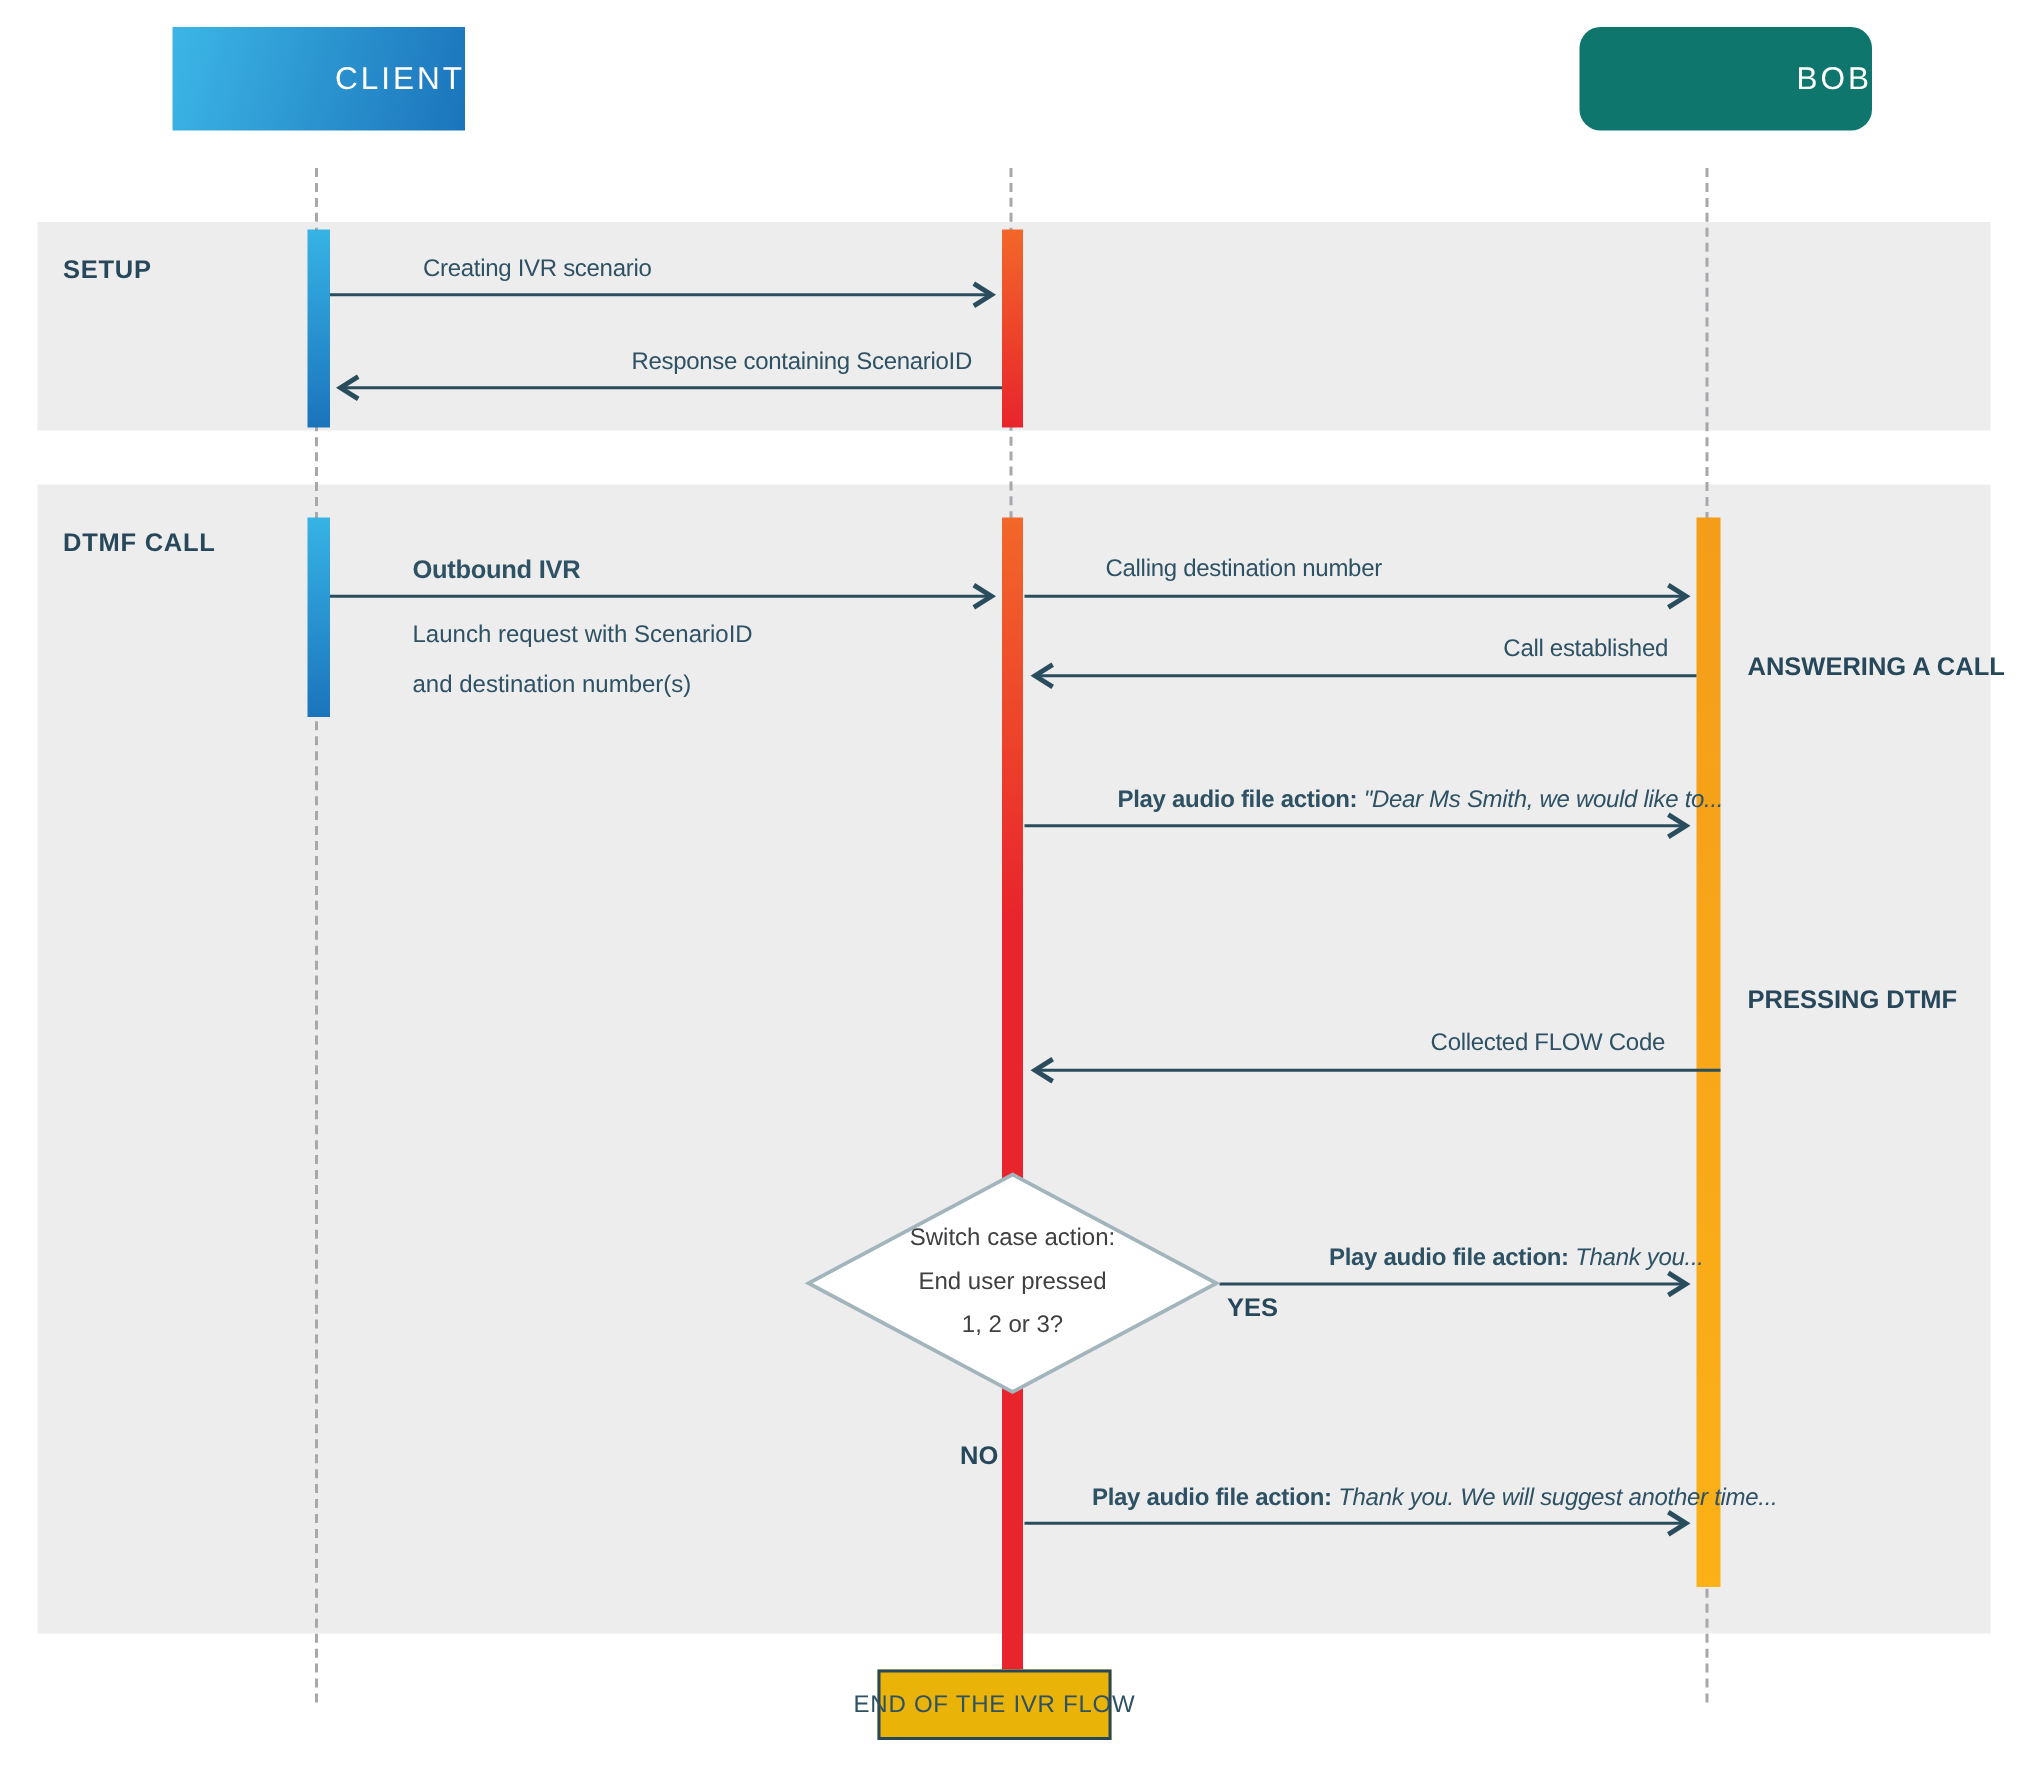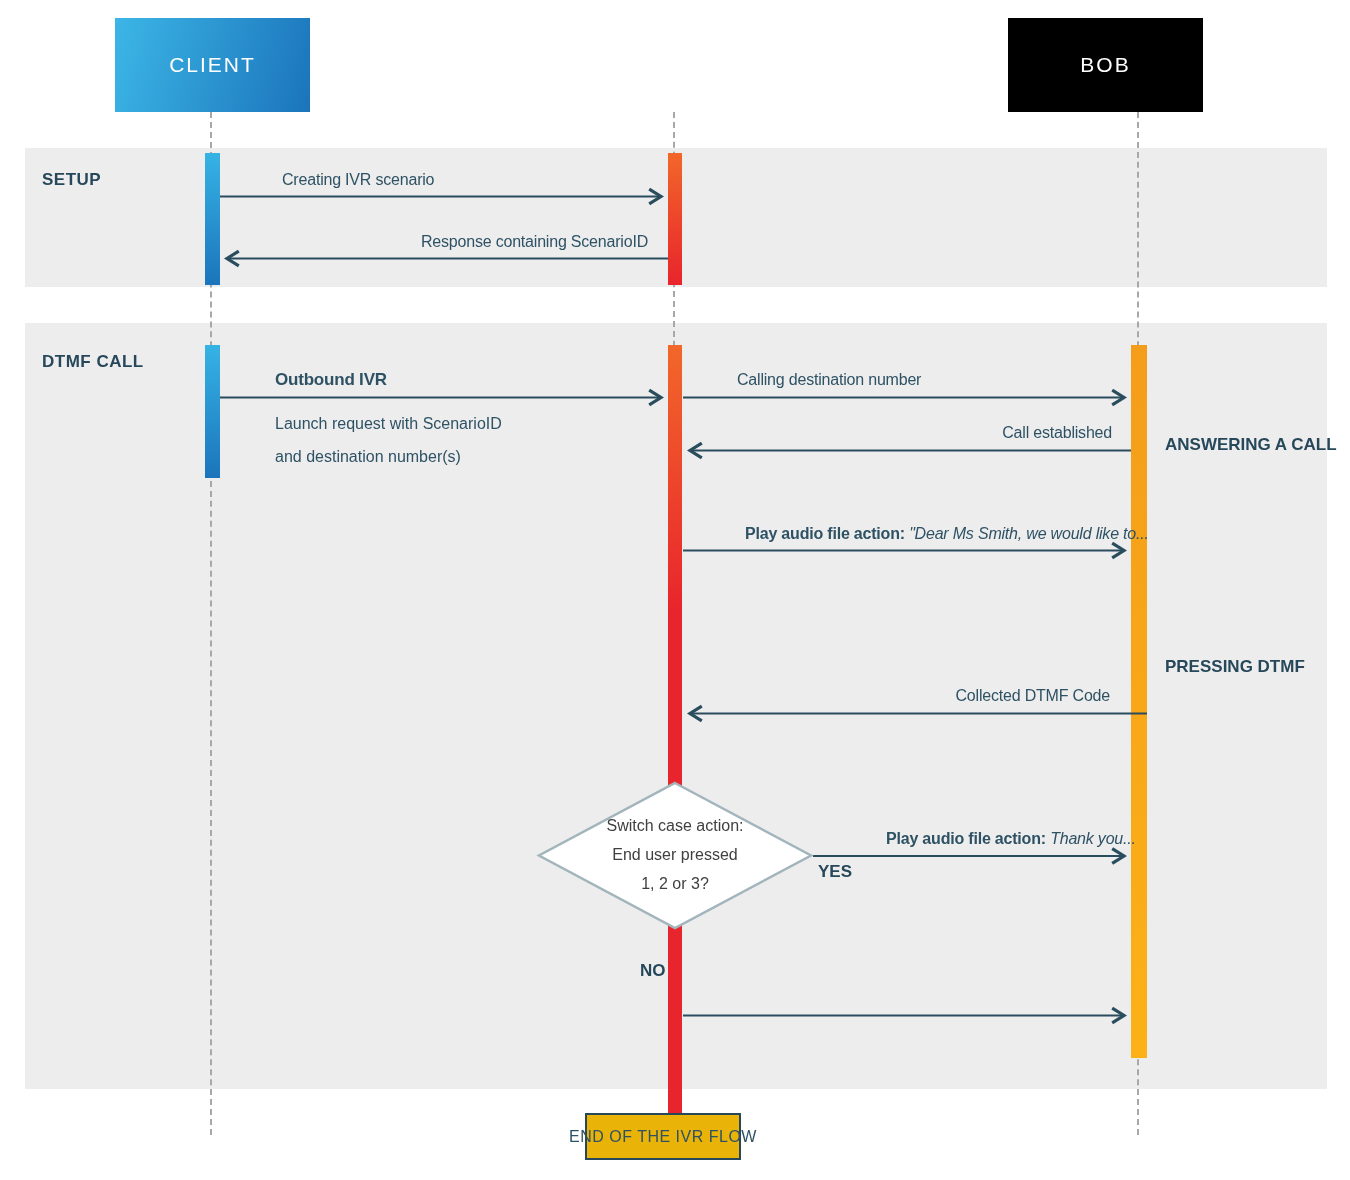--- a/index.html
+++ b/index.html
@@ -7,22 +7,22 @@
     position:relative;
     width:1350px;height:1180px;
     background:#ffffff;
     font-family:"Liberation Sans", sans-serif;
     color:#2A4D5E;
     overflow:hidden;
   }
   .panel{position:absolute;left:25px;width:1302px;background:#EDEDEE;}
   .lifeline{position:absolute;width:0;border-left:2px dashed #A6A8AB;}
   .actorbox{
-    position:absolute;top:18px;height:94px;
-    display:flex;align-items:center;justify-content:center;
+    position:absolute;top:18px;height:69px;
+    display:flex;align-items:center;justify-content:flex-end;
     color:#ffffff;font-size:21px;letter-spacing:2px;font-weight:500;
   }
   .bar{position:absolute;}
   .sectionlabel{position:absolute;font-weight:bold;font-size:17px;letter-spacing:.5px;color:#27485A;}
   .msg{position:absolute;font-size:16px;white-space:nowrap;color:#2E5264;letter-spacing:-0.2px;}
   .msg b{font-weight:bold;}
   .msg i{font-style:italic;}
   .bold{font-weight:bold;}
   .sidelabel{position:absolute;font-weight:bold;font-size:17px;white-space:nowrap;color:#27485A;letter-spacing:0;margin-top:32px;}
   .desc{position:absolute;font-size:16px;line-height:33px;white-space:nowrap;color:#2E5264;}
@@ -52,21 +52,21 @@
 
   <div class="bar" style="left:205px;top:153px;width:15px;height:132px;background:linear-gradient(180deg,#36B3E5,#1B74BB);"></div>
   <div class="bar" style="left:668px;top:153px;width:14px;height:132px;background:linear-gradient(180deg,#F2672A,#E8242C);"></div>
   <div class="bar" style="left:205px;top:345px;width:15px;height:133px;background:linear-gradient(180deg,#36B3E5,#1B74BB);"></div>
   <div class="bar" style="left:668px;top:345px;width:14px;height:768px;background:linear-gradient(180deg,#F2672A 0%,#E8242C 35%,#E8242C 100%);"></div>
   <div class="bar" style="left:1131px;top:345px;width:16px;height:713px;background:linear-gradient(180deg,#F49D1A,#FBB117);"></div>
 
   <div class="actorbox" style="left:115px;width:195px;background:linear-gradient(105deg,#3CB6E6,#1B74BB);">
     <span>CLIENT</span>
   </div>
-  <div class="actorbox" style="left:1008px;width:195px;background:#000000;">
+  <div class="actorbox" style="left:1053px;width:195px;background:#0f766e;border-radius:14px;">
     <span>BOB</span>
   </div>
 
   <div class="sectionlabel" style="left:42px;top:170px;">SETUP</div>
   <div class="sectionlabel" style="left:42px;top:352px;">DTMF CALL</div>
 
   <svg id="svg-overlay" width="1350" height="1180" viewBox="0 0 1350 1180">
     <defs>
       <marker id="arr" markerWidth="10" markerHeight="10" refX="7.4" refY="5" orient="auto">
         <path d="M1.5,1.3 L7.4,5 L1.5,8.7" fill="none" stroke="#2A4D5E" stroke-width="1.6"></path>
@@ -98,33 +98,37 @@
   <div class="msg" style="left:737px;top:371px;">Calling destination number</div>
   <div class="sidelabel" style="left:1165px;top:403px;">ANSWERING A CALL</div>
   <div class="msg" style="right:238px;top:424px;">Call established</div>
 
   <div class="msg" style="left:745px;top:525px;">
     <b>Play audio file action:</b>
     <i>"Dear Ms Smith, we would like to...</i>
   </div>
 
   <div class="sidelabel" style="left:1165px;top:625px;">PRESSING DTMF</div>
-  <div class="msg" style="right:240px;top:687px;">Collected DTMF Code</div>
+  <div class="msg" style="right:240px;top:687px;">Collected FLOW Code</div>
 
   <div class="diamond-text">
     <span>Switch case action:</span><br>
     <span>End user pressed</span><br>
     <span>1, 2 or 3?</span>
   </div>
 
   <div class="sidelabel" style="left:818px;top:830px;">YES</div>
   <div class="msg" style="left:886px;top:830px;">
     <b>Play audio file action:</b>
     <i>Thank you...</i>
   </div>
 
   <div class="sidelabel" style="left:640px;top:929px;">NO</div>
+  <div class="msg" style="left:728px;top:990px;">
+    <b>Play audio file action:</b>
+    <i>Thank you. We will suggest another time...</i>
+  </div>
 
   <div class="endbox">
     <span>END OF THE IVR FLOW</span>
   </div>
 
 </div>
 
 </body></html>

